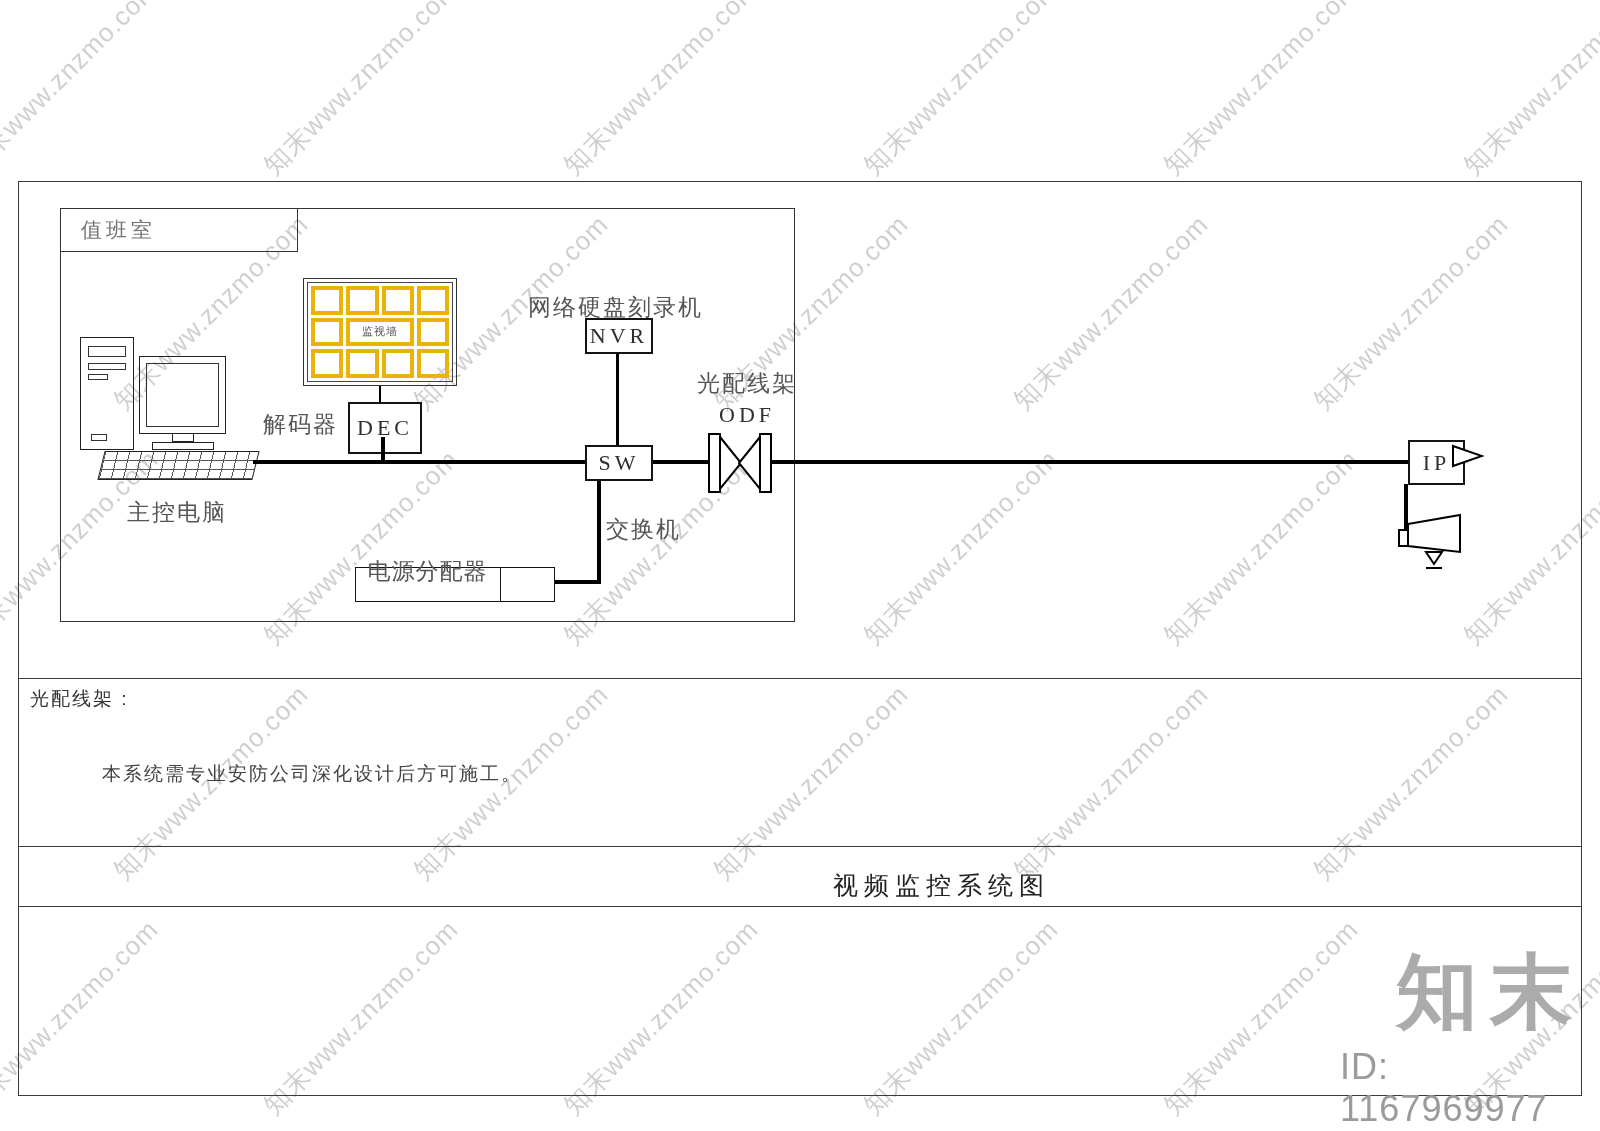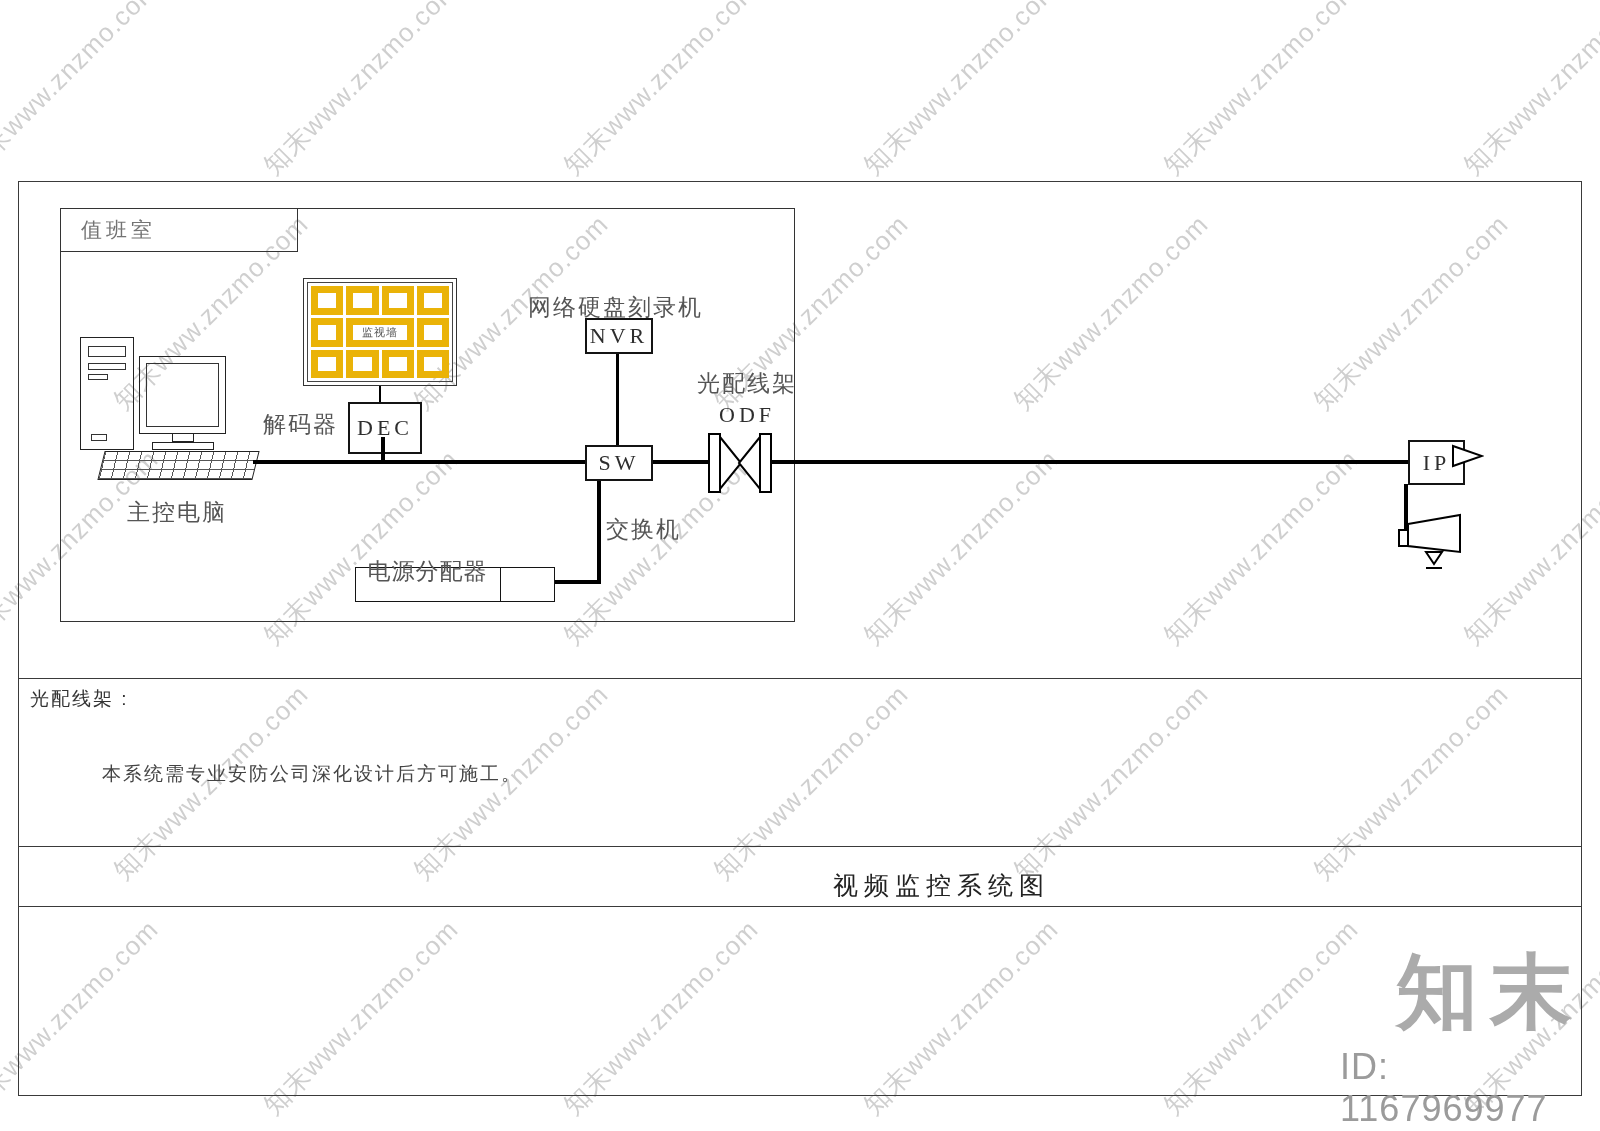--- a/index.html
+++ b/index.html
@@ -45,21 +45,21 @@
   .keyboard { position:absolute; left:101px; top:451px; width:155px; height:29px; border:1px solid #222;
               transform:skewX(-14deg);
               background-image:repeating-linear-gradient(90deg,#555 0 1px,transparent 1px 12px),
                                repeating-linear-gradient(0deg,#555 0 1px,transparent 1px 9px); }
 
   .wall { position:absolute; left:303px; top:278px; width:154px; height:108px;
           border:1px solid #333; padding:3px; }
   .wall-inner { width:100%; height:100%; border:1px solid #444; display:grid;
                 grid-template-columns:repeat(4,1fr); grid-template-rows:repeat(3,1fr);
                 gap:3px; padding:3px; }
-  .wcell { border:7px solid #eab308; }
+  .wcell { border:4px solid #eab308; }
   .wcell.span2 { grid-column:span 2; display:flex; align-items:center; justify-content:center;
                  font-size:11px; color:#555; letter-spacing:1px; }
 
   .odf-text { position:absolute; left:719px; top:402px; font-family:"Liberation Serif", serif;
               font-size:22px; letter-spacing:4px; color:#2e2e2e; }
   .svgicon { position:absolute; }
 
   .notes-header { position:absolute; left:30px; top:686px; font-size:19px; color:#333; letter-spacing:2px; }
   .note-line { position:absolute; left:62px; top:761px; font-size:19px; color:#444; letter-spacing:2px;margin-left:40px; }
 

